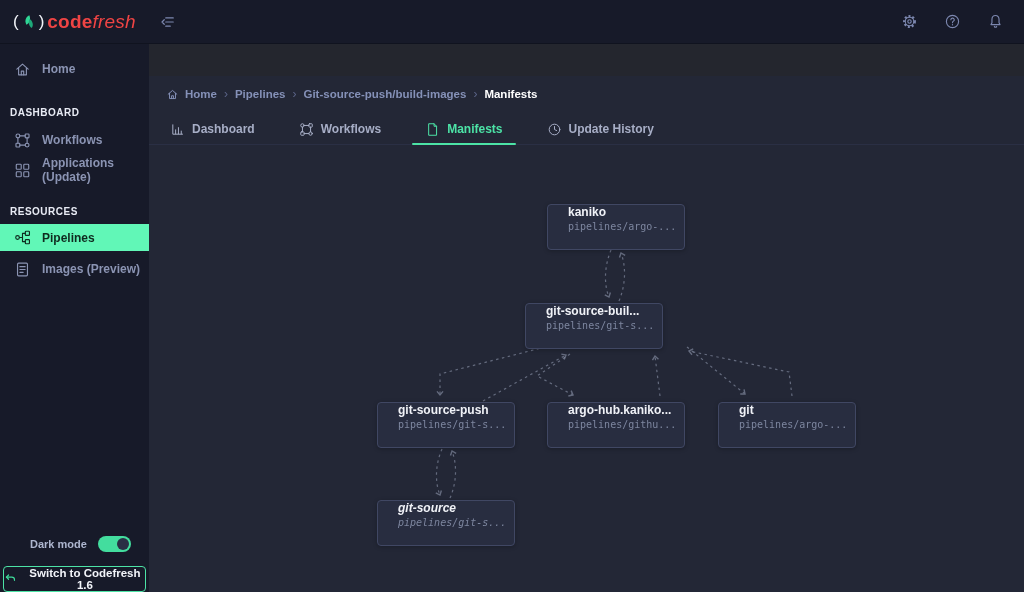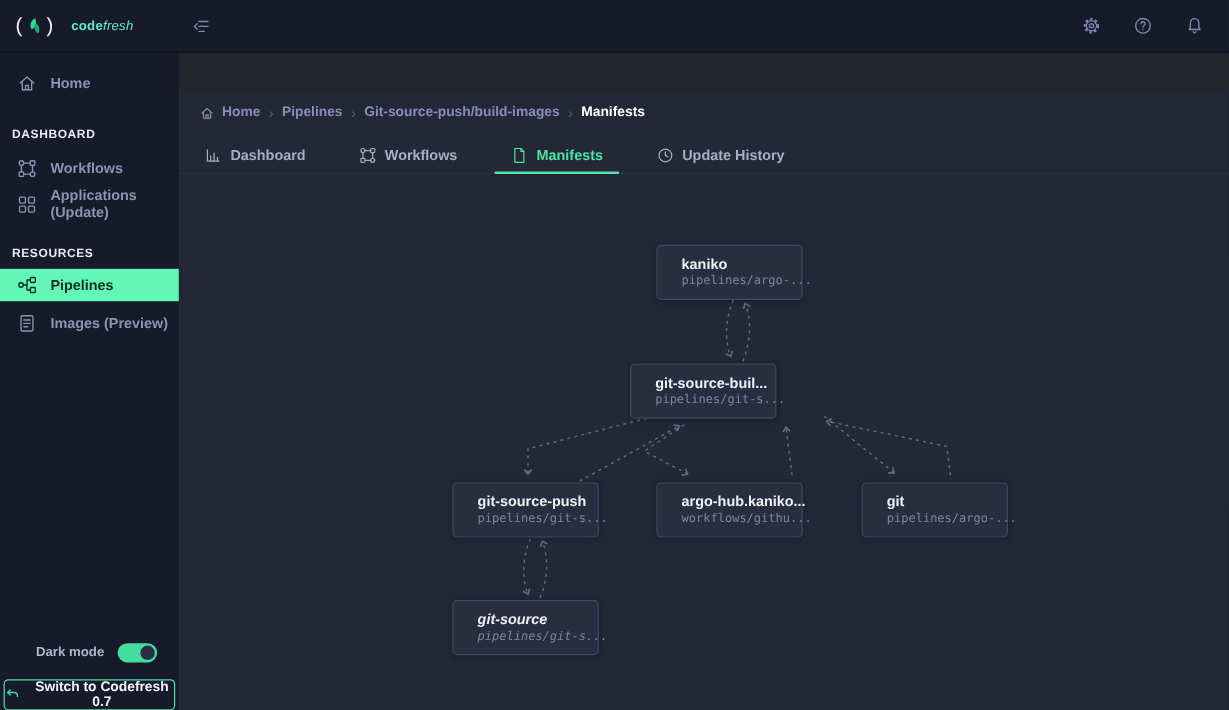--- a/index.html
+++ b/index.html
@@ -6,21 +6,21 @@
   html,body { width:1024px; height:592px; overflow:hidden; background:var(--content-bg,#232736);
     font-family:"Liberation Sans", sans-serif; }
   .app { position:relative; width:1024px; height:592px; background:var(--content-bg,#232736); }
 
   
   .topbar { position:absolute; top:0; left:0; width:1024px; height:44px;
     background:var(--topbar-bg,#171a29); display:flex; align-items:center; z-index:5;
     border-bottom:1px solid #10131f; }
   .logo { width:149px; display:flex; align-items:center; padding-left:13px; gap:1px; }
   .logo .paren { color:#f2f4f9; font-size:17px; font-weight:400; }
-  .logo-text { color:#5eead4; font-size:11px; letter-spacing:.2px; margin-left:14px; }
+  .logo-text { color:#ef4444; font-size:19px; letter-spacing:.2px; margin-left:2px; }
   .logo-text b { font-weight:700; }
   .logo-text i { font-weight:400; font-style:italic; }
   .collapse-btn { margin-left:10px; cursor:pointer; display:flex; align-items:center; }
   .topbar-right { margin-left:auto; margin-right:20px; display:flex; align-items:center; gap:26px; }
   .tb-icon { width:17px; height:17px; cursor:pointer; }
   .icon-stroke { stroke:#7d88b0; fill:none; stroke-width:1.6; stroke-linecap:round; stroke-linejoin:round; }
 
   
   .sidebar { position:absolute; top:44px; left:0; width:149px; height:548px;
     background:var(--topbar-bg,#171a29); z-index:4; }
@@ -63,23 +63,23 @@
   .tab .t-stroke { stroke:#a7aec6; fill:none; stroke-width:1.6; stroke-linecap:round; stroke-linejoin:round; }
   .tab.active { color:var(--accent,#4ce3a6); }
   .tab.active .t-stroke { stroke:var(--accent,#4ce3a6); }
   .tab.active::after { content:""; position:absolute; left:-9px; right:-9px; bottom:-1px; height:2.5px;
     background:var(--accent,#4ce3a6); border-radius:2px; }
 
   
   .graph { position:relative; flex:1; }
   .edges { position:absolute; top:0; left:0; }
   .edge { stroke:var(--edge,#9aa3ba); stroke-width:1.2; fill:none; stroke-dasharray:2.5 3.5; opacity:.55; }
-  .node { position:absolute; width:122px; height:46px; background:var(--card-bg,#282d40);
-    border:1px solid var(--card-border,#404763); border-radius:4px; display:flex; align-items:center;
-    padding:12px 10px; gap:10px; cursor:pointer; box-shadow:0 1px 4px rgba(0,0,0,.25); }
+  .node { position:absolute; width:138px; height:46px; background:var(--card-bg,#282d40);
+    border:1px solid var(--card-border,#404763); border-radius:4px; display:flex; align-items:flex-start;
+    padding:0 10px; gap:10px; cursor:pointer; box-shadow:0 1px 4px rgba(0,0,0,.25); }
   .node-title { color:#f0f2f7; font-size:12px; font-weight:700; line-height:15px; white-space:nowrap; }
   .node-sub { color:#7d869f; font-size:10px; font-family:"DejaVu Sans Mono", monospace;
     line-height:13px; white-space:nowrap; }
   .n-green { stroke:var(--node-green,#5bc17a); fill:none; stroke-width:1.5; stroke-linejoin:round; }
   .n-purple { stroke:var(--node-purple,#98a0dd); fill:none; stroke-width:1.5; stroke-linecap:round; }
 </style>
 </head>
 <body>
 
 <div class="app">
@@ -195,21 +195,21 @@
             <div class="knob"></div>
           </div>
       </div>
       <button class="switch-btn">
         <svg width="14" height="14" viewBox="0 0 24 24">
           <g fill="none" stroke="#3edc9b" stroke-width="2.2" stroke-linecap="round" stroke-linejoin="round">
             <path d="M8.5 4.5 L4.5 8.5 L8.5 12.5"></path>
             <path d="M4.5 8.5 H14.5 A5 5 0 0 1 19.5 13.5 V14.5"></path>
           </g>
         </svg>
-        <span>Switch to Codefresh 0.7</span>
+        <span>Switch to Codefresh 1.6</span>
       </button>
     </div>
   </div>
 
   <div class="content">
     <div class="band"></div>
 
     <div class="breadcrumb-row">
       <span class="crumb">
         <svg width="13" height="13" viewBox="0 0 24 24">
@@ -346,21 +346,21 @@
             <g class="n-green">
           <rect x="9.2" y="2.4" width="5.6" height="5.6" rx="1"></rect>
           <path d="M12 8 V12.6 M4.8 12.6 H19.2 M4.8 12.6 V15.2 M12 12.6 V15.2 M19.2 12.6 V15.2"></path>
           <rect x="2.2" y="15.4" width="5.2" height="5.2" rx="1"></rect>
           <rect x="9.4" y="15.4" width="5.2" height="5.2" rx="1"></rect>
           <rect x="16.6" y="15.4" width="5.2" height="5.2" rx="1"></rect>
         </g>
           </svg>
         <div>
           <div class="node-title">argo-hub.kaniko...</div>
-          <div class="node-sub">workflows/githu...</div>
+          <div class="node-sub">pipelines/githu...</div>
         </div>
       </div>
 
       <div class="node" style="left: 569px; top: 257px;">
         <svg width="26" height="26" viewBox="0 0 24 24">
             <g class="n-green">
           <rect x="9.2" y="2.4" width="5.6" height="5.6" rx="1"></rect>
           <path d="M12 8 V12.6 M4.8 12.6 H19.2 M4.8 12.6 V15.2 M12 12.6 V15.2 M19.2 12.6 V15.2"></path>
           <rect x="2.2" y="15.4" width="5.2" height="5.2" rx="1"></rect>
           <rect x="9.4" y="15.4" width="5.2" height="5.2" rx="1"></rect>

